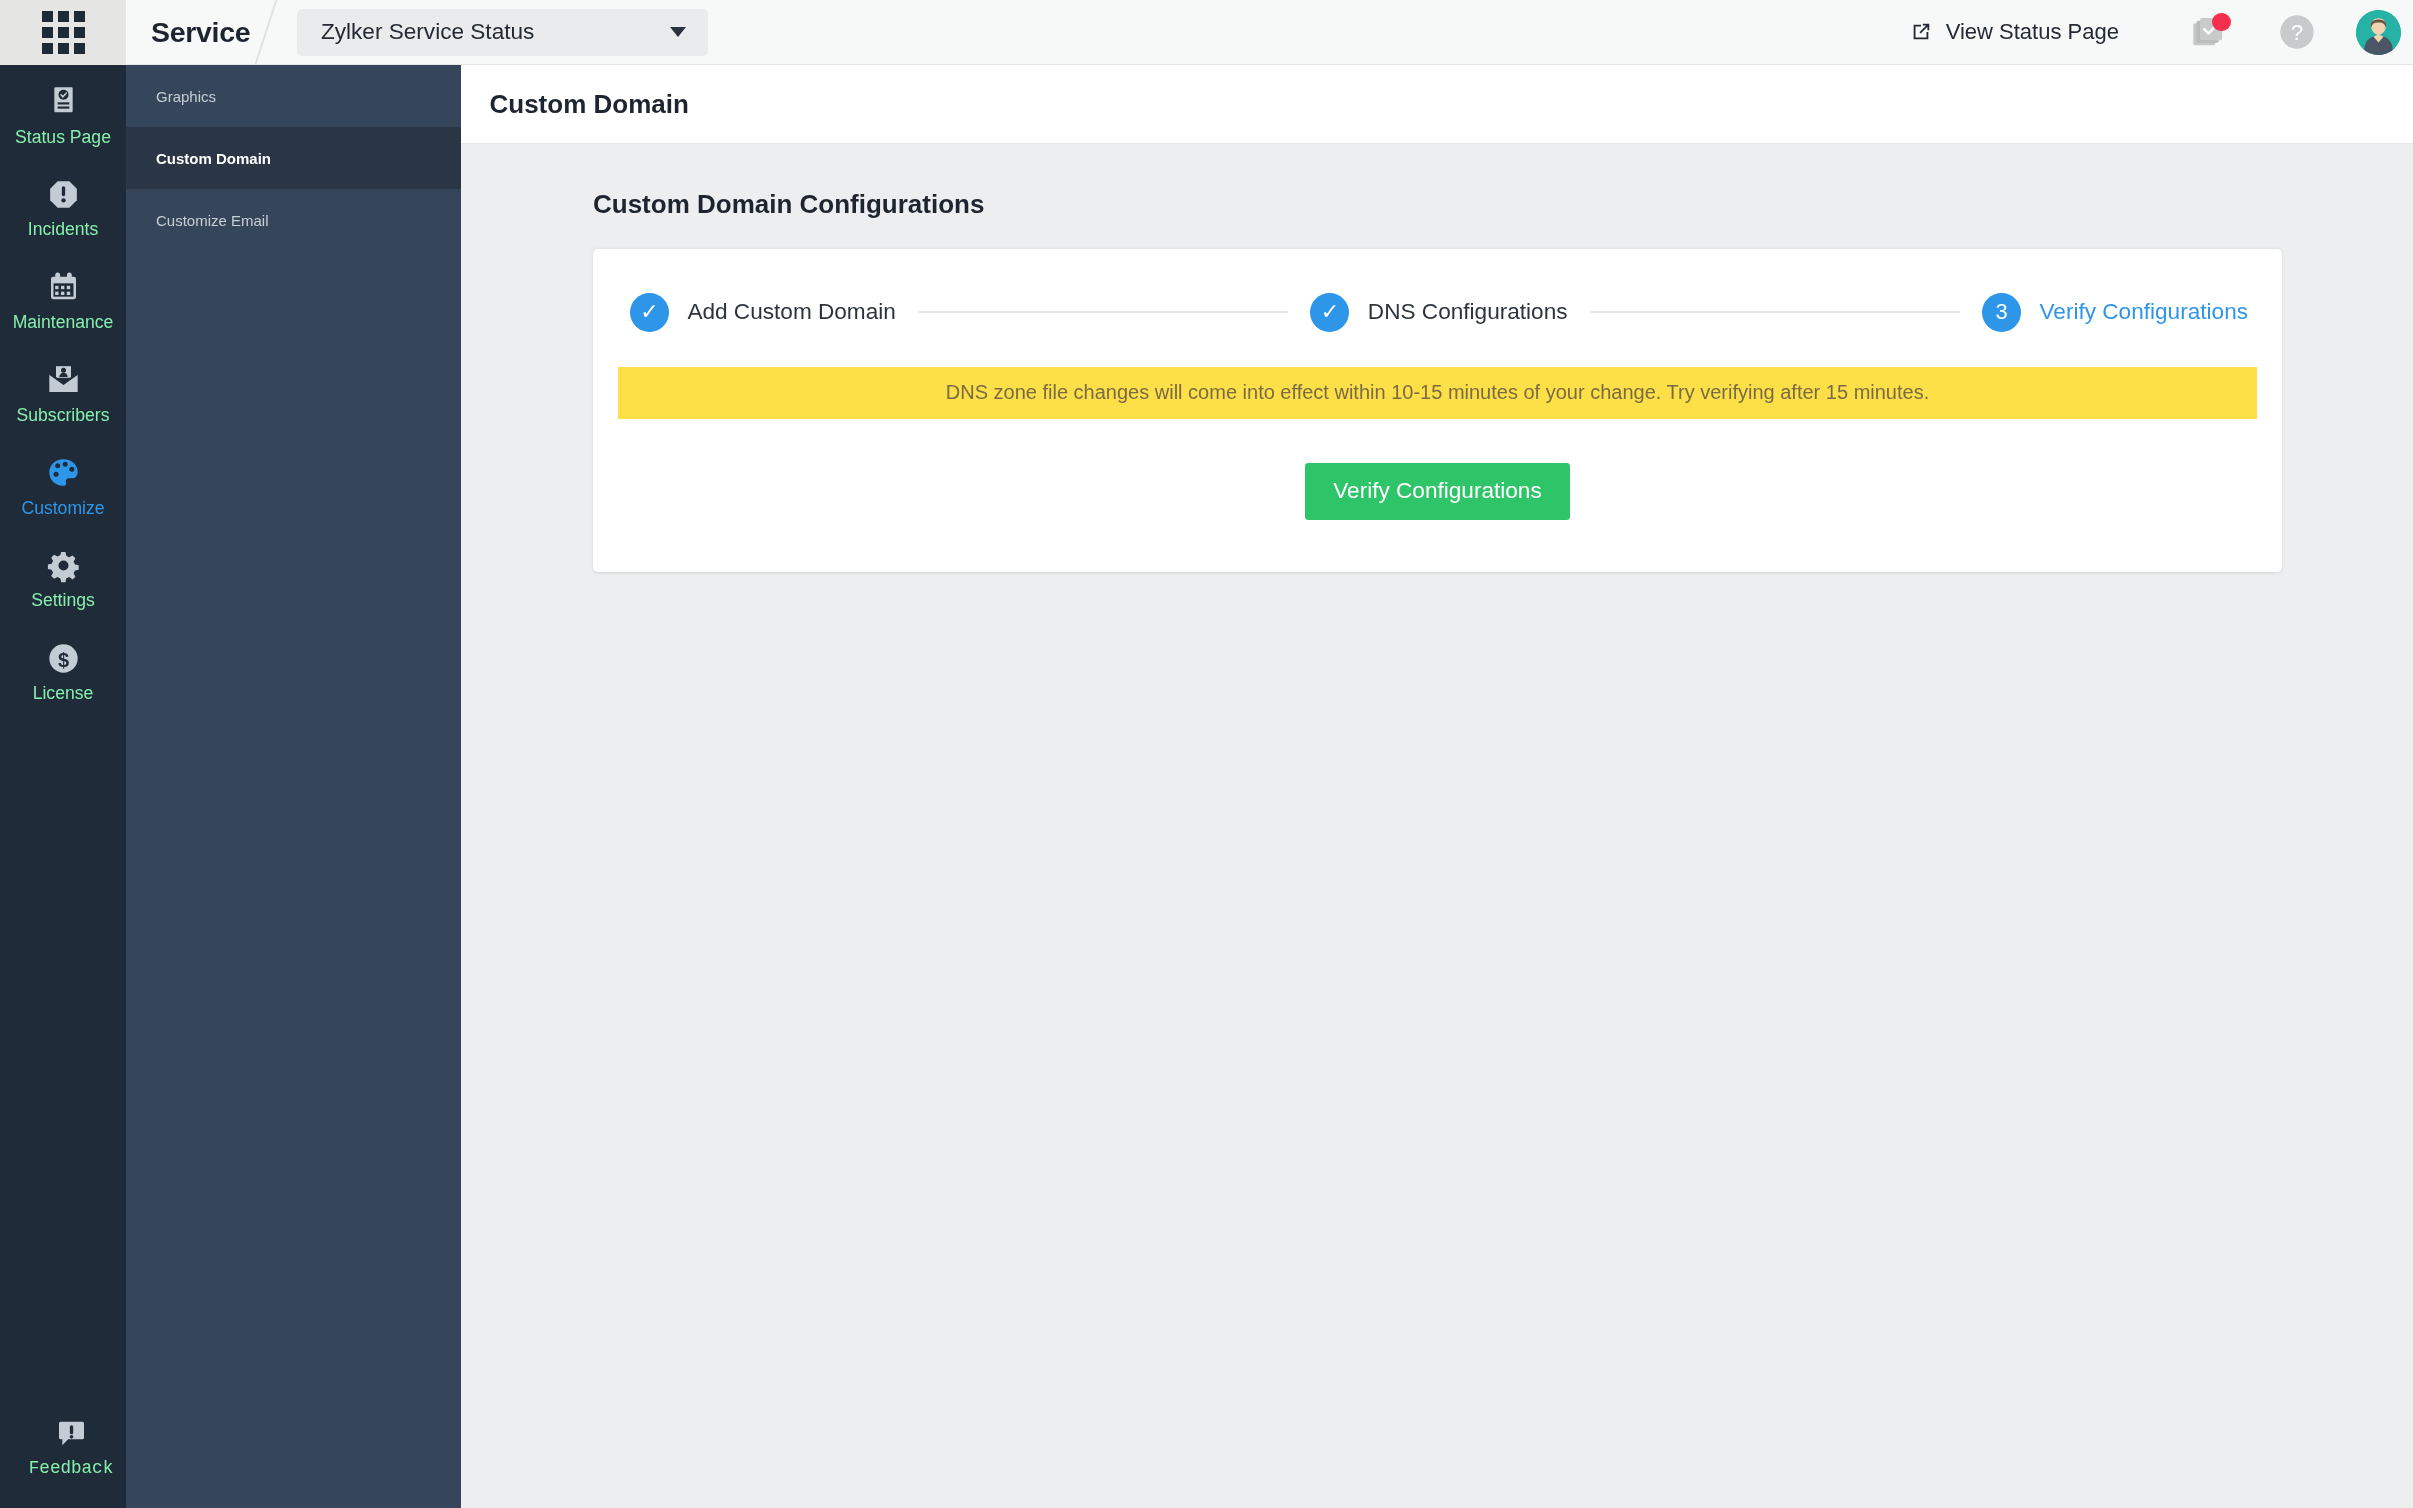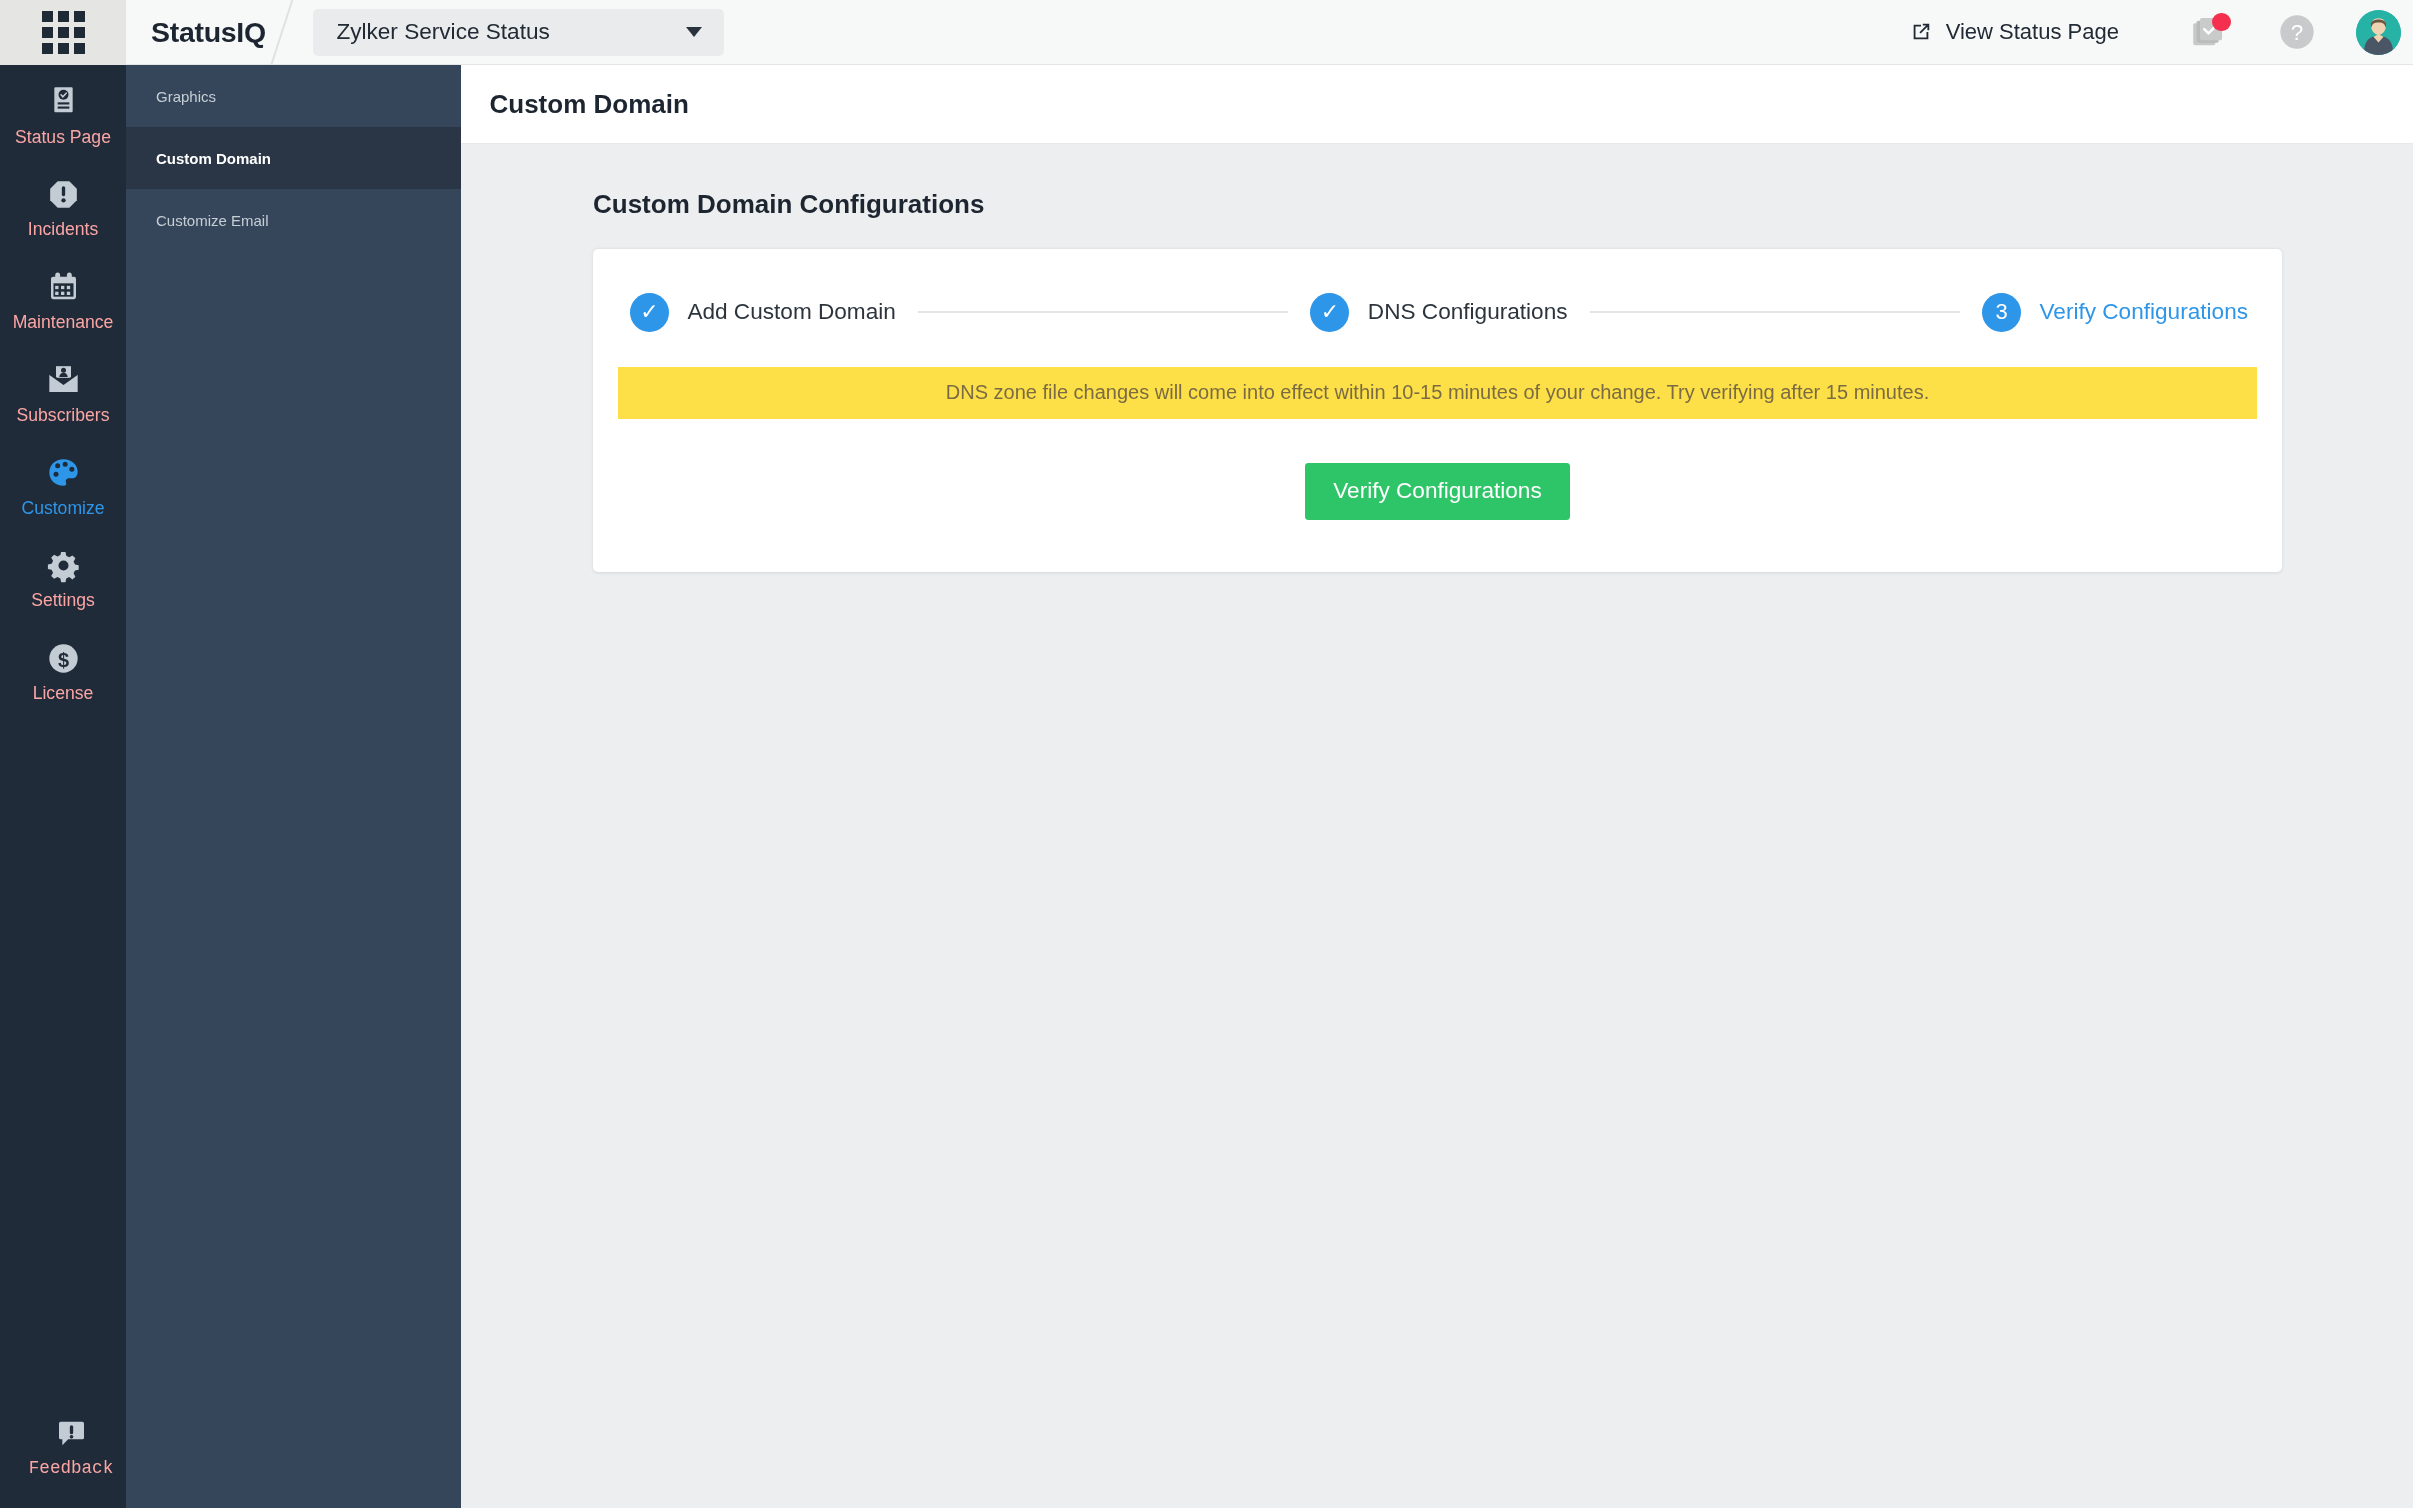--- a/index.html
+++ b/index.html
@@ -69,21 +69,21 @@
 
   
   .rail {
     position: absolute; top: 65px; left: 0; width: 126px; height: 1443px;
     background: #1f2b38;
   }
   .rail-item {
     width: 126px; padding: 17px 0 11.7px; display: flex; flex-direction: column;
     align-items: center; gap: 7.5px; cursor: pointer;
   }
-  .rail-label { font-size: 17.6px; color: #fca5a5; line-height: 1; }
+  .rail-label { font-size: 17.6px; color: #86efac; line-height: 1; }
   .rail-item.active .rail-label { color: #2e96e8; }
   .rail-icon { width: 39px; height: 39px; display: flex; align-items: center; justify-content: center; }
   .rail-bottom { position: absolute; bottom: 18.4px; left: 8px; width: 104px; font-family: Liberation Mono, monospace; }
 
   
   .subnav {
     position: absolute; top: 65px; left: 126px; width: 335px; height: 1443px;
     background: #36465a;
   }
   .subnav-item {
@@ -149,21 +149,21 @@
         <i></i>
         <i></i>
         <i></i>
         <i></i>
         <i></i>
         <i></i>
         <i></i>
     </span>
   </div>
 
-  <div class="brand">StatusIQ</div>
+  <div class="brand">Service</div>
   <div class="brand-sep"></div>
 
   <div class="org-select">
     <span class="org-name">Zylker Service Status</span>
     <span class="caret"></span>
   </div>
 
   <div class="topbar-right">
 
     <div class="view-status">

